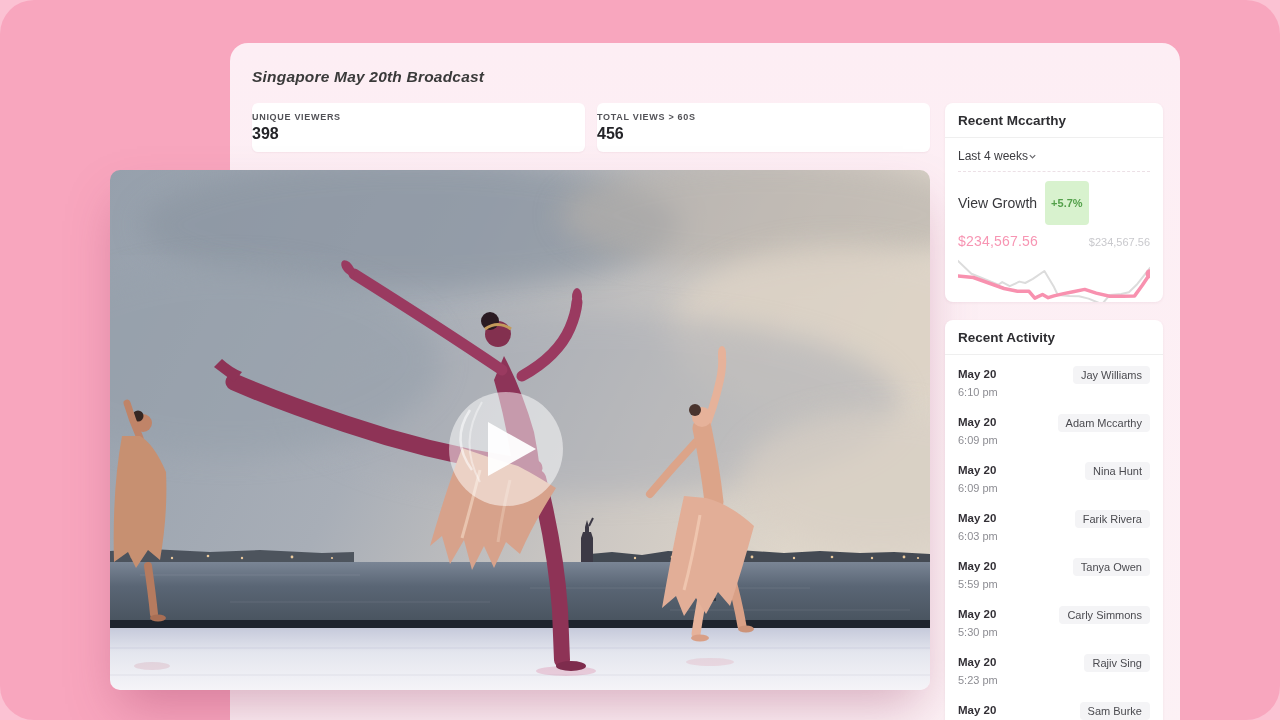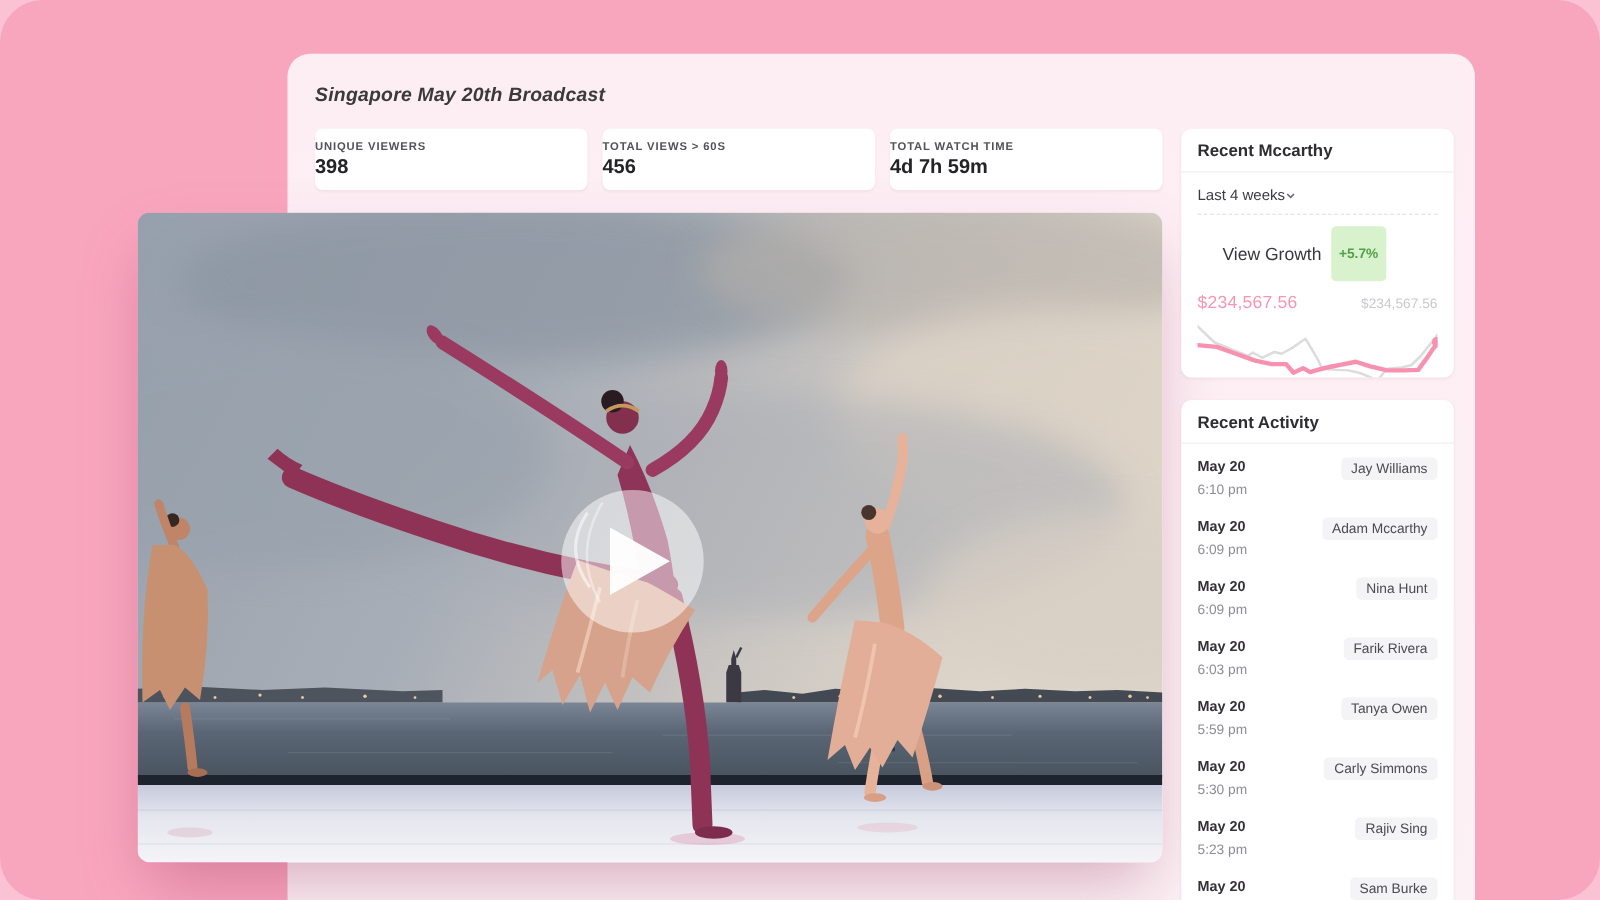--- a/index.html
+++ b/index.html
@@ -59,21 +59,21 @@
     padding:10px 13px 9px 13px; border-bottom:1px solid #efefef;
   }
   .summary-body { padding:8px 13px 0 13px; }
   .range-row {
     display:flex; align-items:center; gap:0;
     font-size:12px; color:#3c3c40; padding:3px 0 8px 0;
     border-bottom:1px dashed #ece0e6; cursor:pointer;
   }
   .chev { width:9px; height:9px; display:inline-block; }
   .growth-row { display:flex; align-items:center; gap:8px; margin-top:9px; }
-  .growth-label { font-size:14px; color:#38383c;margin-left:20px; }
+  .growth-label { font-size:14px; color:#38383c; }
   .growth-badge {
     font-size:11px; color:#53a04a; background:#d8f2ce;
     padding:16px 6px; border-radius:4px; font-weight:bold;
   }
   .money-row { display:flex; align-items:baseline; justify-content:space-between; margin-top:8px; }
   .money-current { font-size:14px; color:#f795b3; letter-spacing:.2px; }
   .money-previous { font-size:11px; color:#c9c9cd; }
   .spark-wrap { margin-top:6px; border-bottom:1px dashed #ece0e6; padding-bottom:4px; }
   .dates-row {
     display:flex; justify-content:space-between;
@@ -99,24 +99,20 @@
   <div class="page-title">Singapore May 20th Broadcast</div>
 
   <div class="stats-row">
     <div class="stat-card">
       <div class="stat-label">UNIQUE VIEWERS</div>
       <div class="stat-value">398</div>
     </div>
     <div class="stat-card">
       <div class="stat-label">TOTAL VIEWS &gt; 60S</div>
       <div class="stat-value">456</div>
-    </div>
-    <div class="stat-card">
-      <div class="stat-label">TOTAL WATCH TIME</div>
-      <div class="stat-value">4d 7h 59m</div>
     </div>
   </div>
 </div>
 
 <div class="video-card">
   <svg width="820" height="520" viewBox="0 0 820 520">
     <defs>
       <linearGradient id="sky" x1="0" y1="0" x2="1" y2="0.25">
         <stop offset="0" stop-color="#96a0ac"></stop>
         <stop offset="0.45" stop-color="#a8aeb7"></stop>

